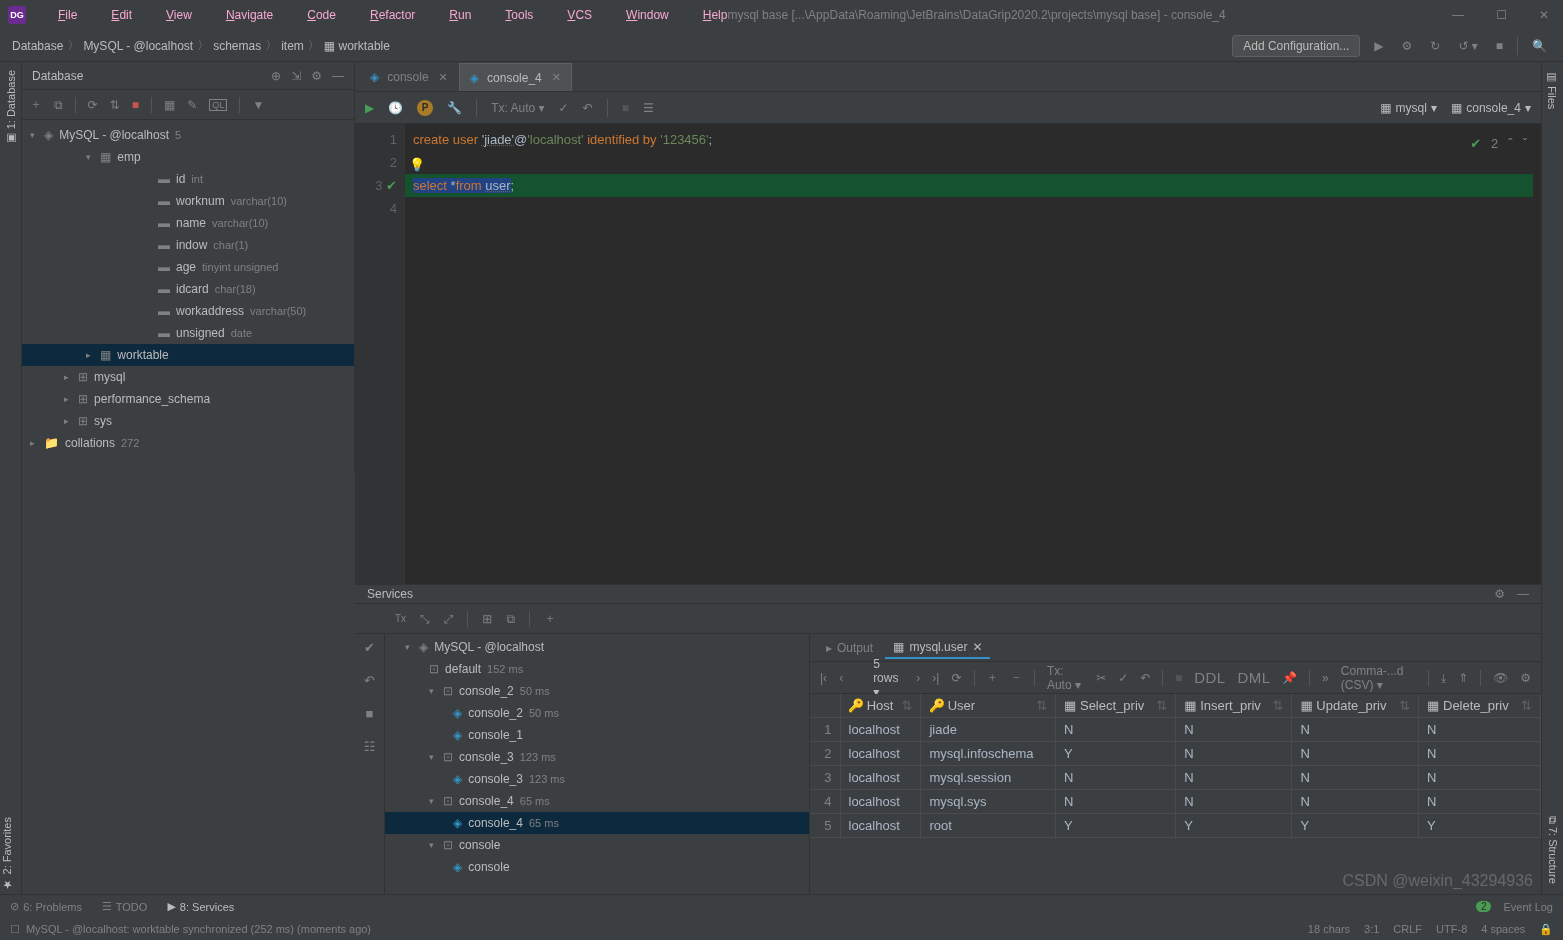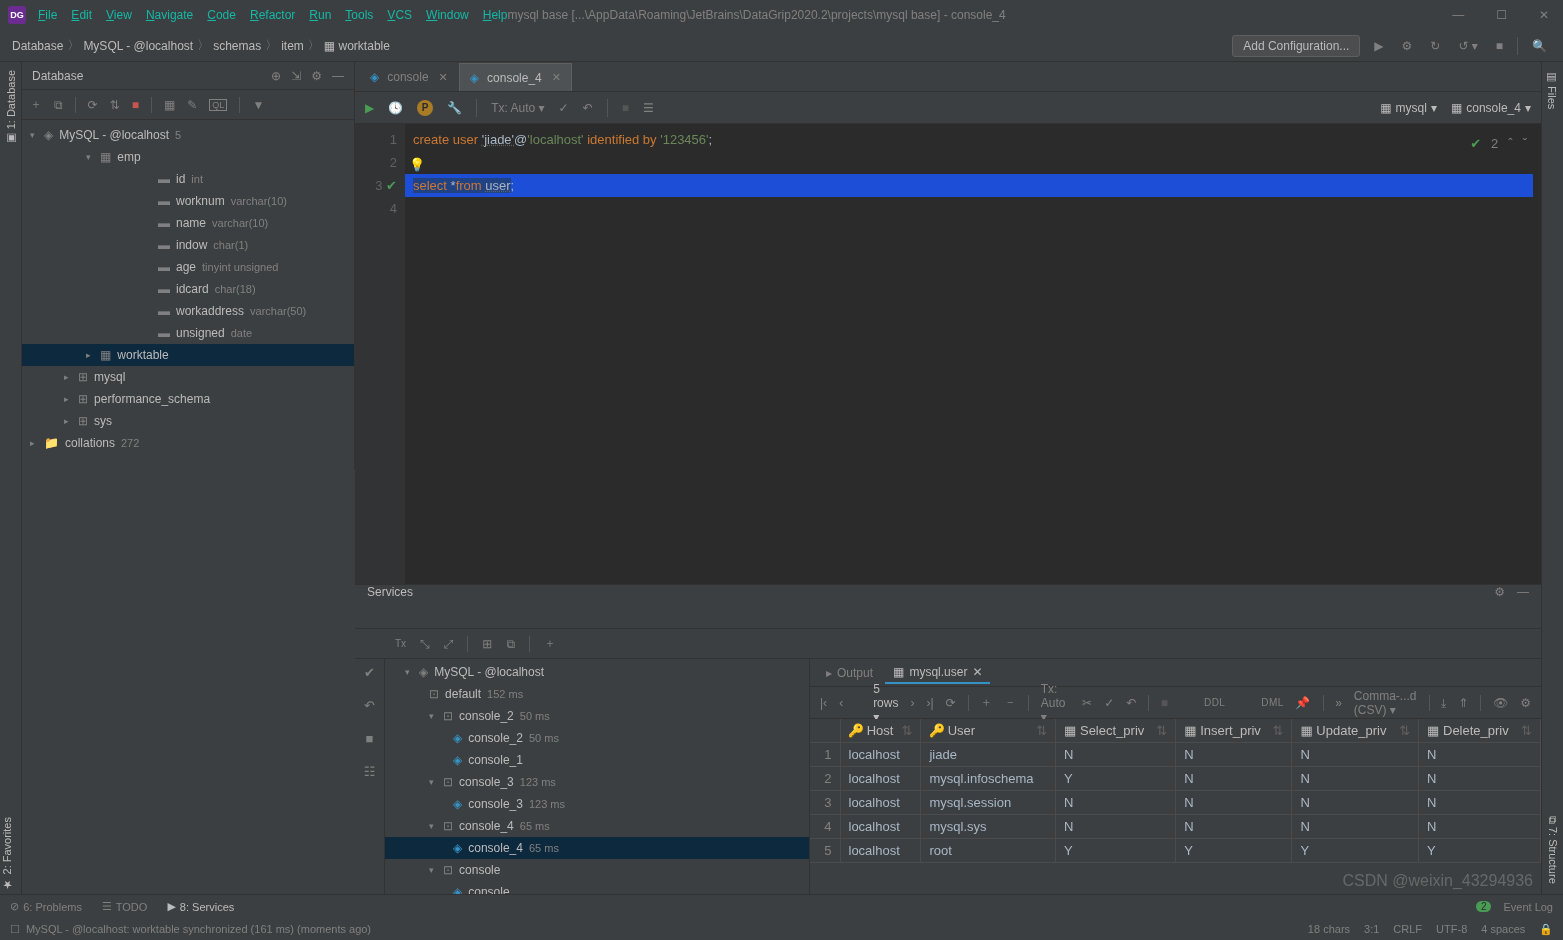--- a/index.html
+++ b/index.html
@@ -1,20 +1,20 @@
 <!DOCTYPE html>
 <html><head>
 <meta charset="utf-8">
 <style>
 * { margin: 0; padding: 0; box-sizing: border-box; font-family: "Segoe UI", Arial, sans-serif; }
 body { background: #3c3f41; color: #bbbbbb; font-size: 12px; width: 1563px; height: 940px; overflow: hidden; position: relative; }
 .titlebar { height: 30px; background: #3c3f41; display: flex; align-items: center; padding: 0 8px; }
 .app-icon { width: 18px; height: 18px; background: #6b2c91; border-radius: 3px; margin-right: 12px; display:flex; align-items:center; justify-content:center; color:#fff; font-size:9px; font-weight:bold;}
 .menu-bar { display: flex; gap: 14px; }
-.menu-item { cursor: pointer; color: #14b8a6; }
+.menu-item { cursor: pointer; color: #f9a8d4; margin-left: 20px; }
 .menu-item .ul { text-decoration: underline; }
 .title-spacer { flex: 1; text-align: left; color: #808080; }
 .win-controls { display: flex; gap: 20px; color: #808080; margin-left:auto; }
 .win-controls span { cursor: pointer; padding: 0 6px; }
 .breadcrumb-bar { height: 32px; background: #3c3f41; border-bottom: 1px solid #323232; display: flex; align-items: center; padding: 0 12px; gap: 4px; font-size: 12px;}
 .crumb { color: #bbbbbb; cursor: pointer; }
 .crumb-sep { color: #808080; margin: 0 4px; }
 .bc-right { margin-left: auto; display: flex; gap: 10px; align-items:center; }
 .add-config { background: #4b4d4f; border: 1px solid #5e6060; border-radius: 3px; padding: 3px 10px; cursor: pointer; color:#bbb;}
 .toolbar-icon { color: #808080; cursor: pointer; padding: 2px 4px; }
@@ -55,44 +55,44 @@
 .editor-toolbar .pill-p { background:#a87b27; color:#2b2b2b; border-radius:50%; width:16px; height:16px; display:flex; align-items:center; justify-content:center; font-size:10px; font-weight:bold;}
 .editor-toolbar .sep { width:1px; height:18px; background:#555;}
 .editor-toolbar .right { margin-left:auto; display:flex; gap:14px; align-items:center;}
 .editor-toolbar .ds { display:flex; align-items:center; gap:4px; color:#bbbbbb;}
 .editor { flex:1; background:#2b2b2b; display:flex; font-family: Consolas, monospace; font-size:13px; position:relative;}
 .gutter { width:50px; background:#313335; color:#606366; text-align:right; padding:4px 8px 0 0; line-height:23px;}
 .code { flex:1; padding:4px 8px 0; line-height:23px; color:#a9b7c6; position:relative;}
 .code .kw { color:#cc7832;}
 .code .str { color:#6a8759;}
 .code .fn { color:#a9b7c6; text-decoration:underline dotted #606366;}
-.code-line3 { background:#1d4ed8; margin-left:-8px; padding-left:8px; }
+.code-line3 { background:#14532d; margin-left:-8px; padding-left:8px; }
 .code-line3 .hl { background:#214283;}
 .bulb { position:absolute; left:4px; top:29px; color:#d6a23a; font-size:13px;}
 .insp { position:absolute; right:14px; top:8px; display:flex; gap:10px; align-items:center; color:#808080;}
 .insp .ok { color:#499c54;}
 .gutter .ok { color:#499c54;}
 .services { height: 310px; border-top:1px solid #323232; display:flex; flex-direction:column;}
-.svc-header { height:44px; display:flex; padding:0 12px; border-bottom:1px solid #323232;}
+.svc-header { height:19px; display:flex; align-items:center; padding:0 12px; border-bottom:1px solid #323232;}
 .svc-header .sicons { margin-left:auto; display:flex; gap:12px; color:#808080;}
 .svc-body { flex:1; display:flex; min-height:0;}
 .svc-left { width:455px; display:flex; border-right:1px solid #323232;}
 .svc-gutter { width:30px; display:flex; flex-direction:column; align-items:center; padding-top:6px; gap:18px; color:#808080; border-right:1px solid #323232;}
 .svc-gutter span { cursor:pointer; font-size:13px;}
 .svc-tree { flex:1; overflow:auto; padding-top:2px;}
 .svc-toolbar { height:30px; display:flex; align-items:center; padding:0 10px; gap:14px; color:#808080; border-bottom:1px solid #323232;}
 .svc-toolbar span { cursor:pointer;}
 .svc-right { flex:1; display:flex; flex-direction:column; min-width:0;}
 .result-tabs { height:28px; display:flex; align-items:center; gap:4px; padding:0 8px; border-bottom:1px solid #323232;}
 .result-tab { padding:3px 8px; display:flex; align-items:center; gap:5px; cursor:pointer; color:#808080;}
 .result-tab.active { color:#bbbbbb; border-bottom:2px solid #3592c4;}
 .result-toolbar { height:32px; display:flex; align-items:center; padding:0 10px; gap:12px; color:#808080; border-bottom:1px solid #323232; font-size:12px;}
 .result-toolbar span { cursor:pointer;}
 .result-toolbar .rows { color:#bbbbbb;margin-left:18px;}
-.result-toolbar .ddl { font-size:10px; letter-spacing:0.4px;margin-left:24px;}
+.result-toolbar .ddl { font-size:15px; letter-spacing:0.4px;}
 .result-grid { flex:1; overflow:auto; font-family:Consolas,monospace; font-size:13px; background:#3c3f41;}
 .result-grid table { border-collapse:collapse; width:100%;}
 .result-grid th, .result-grid td { border-right:1px solid #4b4b4b; border-bottom:1px solid #4b4b4b; padding:4px 8px; text-align:left; white-space:nowrap;}
 .result-grid th { background:#3c3f41; color:#bbbbbb; font-weight:normal; position:sticky; top:0;}
 .result-grid th .key { color:#a87b27; margin-right:2px;}
 .result-grid td.rownum { color:#808080; text-align:right; width:30px; background:#3c3f41;}
 .result-grid td { color:#a9b7c6;}
 .bottom-tabs { height:24px; background:#3c3f41; border-top:1px solid #323232; display:flex; align-items:center; padding:0 10px; gap:20px; font-size:11px;}
 .bottom-tabs .btab { cursor:pointer; color:#808080; display:flex; align-items:center; gap:4px;}
 .bottom-tabs .btab.active { color:#bbbbbb;}
@@ -539,21 +539,21 @@
     <span class="badge">2</span>
     <span class="btab">
         <span>Event Log</span>
       </span>
   </div>
 </div>
 
 <div class="statusbar">
   <div class="sbl">
     <span>☐</span>
-    <span>MySQL - @localhost: worktable synchronized (161 ms) (moments ago)</span>
+    <span>MySQL - @localhost: worktable synchronized (252 ms) (moments ago)</span>
   </div>
   <div class="sbr">
     <span>18 chars</span>
     <span>3:1</span>
     <span>CRLF</span>
     <span>UTF-8</span>
     <span>4 spaces</span>
     <span>🔒</span>
   </div>
 </div>

